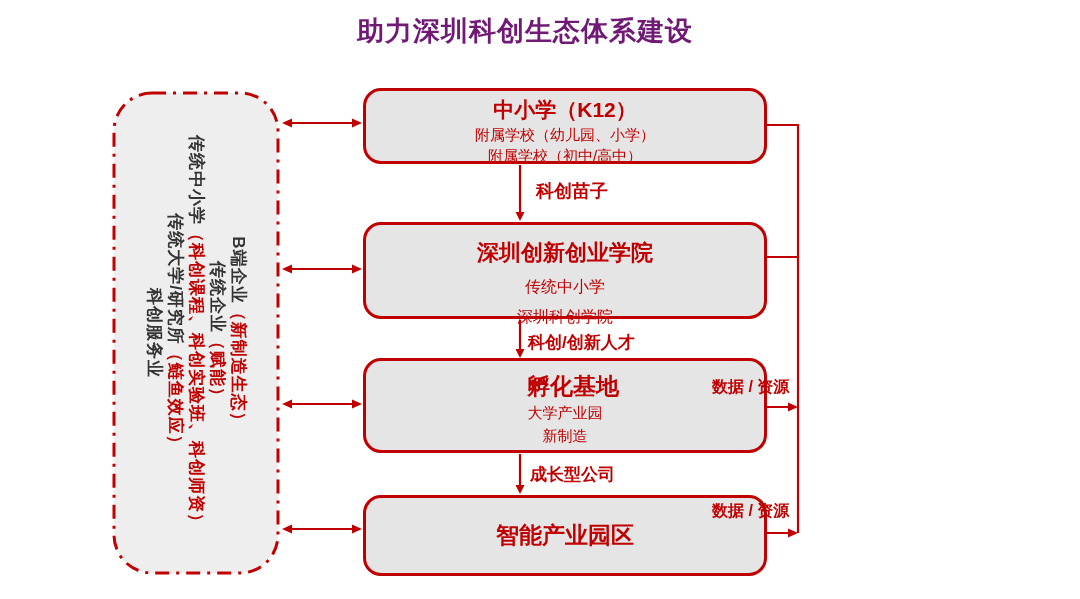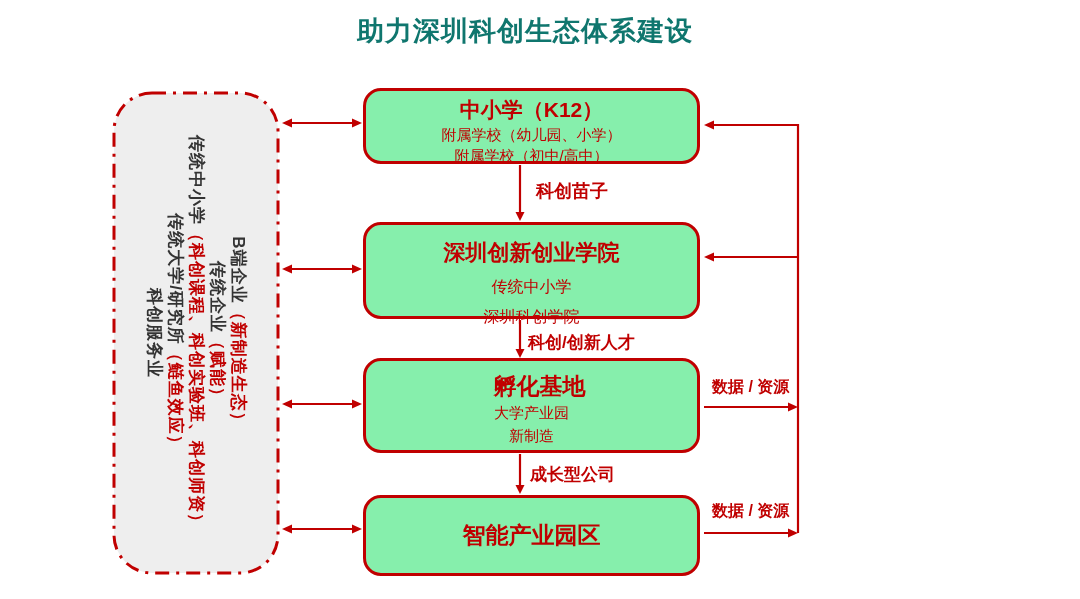--- a/index.html
+++ b/index.html
@@ -2,39 +2,39 @@
 <html><head>
 <meta charset="utf-8">
 <style>
   html,body{margin:0;padding:0;background:#ffffff;}
   .page{
     position:relative;width:1080px;height:599px;background:#ffffff;overflow:hidden;
     font-family:"Liberation Sans", sans-serif;
   }
   .title{
     position:absolute;left:0;top:13px;width:1050px;margin:0;
-    text-align:center;font-size:27px;font-weight:bold;color:#0f766e;
+    text-align:center;font-size:27px;font-weight:bold;color:#701a75;
     letter-spacing:1px;
   }
   .connectors{position:absolute;left:0;top:0;pointer-events:none;}
   
   .panel{position:absolute;left:112px;top:91px;width:168px;height:484px;}
   .panel svg{position:absolute;left:0;top:0;}
   .panel-text{
     position:absolute;left:50%;top:50%;width:490px;
     transform:translate(-50%,-50%) rotate(90deg);
     text-align:center;font-size:17px;font-weight:bold;line-height:21px;
     letter-spacing:1px;white-space:nowrap;
   }
   .panel-text .name{color:#333333;}
   .panel-text .note{color:#C00000;}
   
   .node{
-    position:absolute;left:363px;width:337px;box-sizing:border-box;
-    background:#86efac;border:3.5px solid #C00000;border-radius:18px;
+    position:absolute;left:363px;width:404px;box-sizing:border-box;
+    background:#e5e5e5;border:3.5px solid #C00000;border-radius:18px;
     text-align:center;color:#C00000;
   }
   .node-title{font-weight:bold;}
   .node1{top:88px;height:76px;}
   .node1 .node-title{font-size:21px;padding-top:5px;}
   .node1 .node-line{font-size:15px;line-height:1.42;}
   .node2{top:222px;height:97px;}
   .node2 .node-title{font-size:22px;padding-top:13px;}
   .node2 .node-line{font-size:16px;margin-top:9px;}
   .node3{top:358px;height:95px;}

